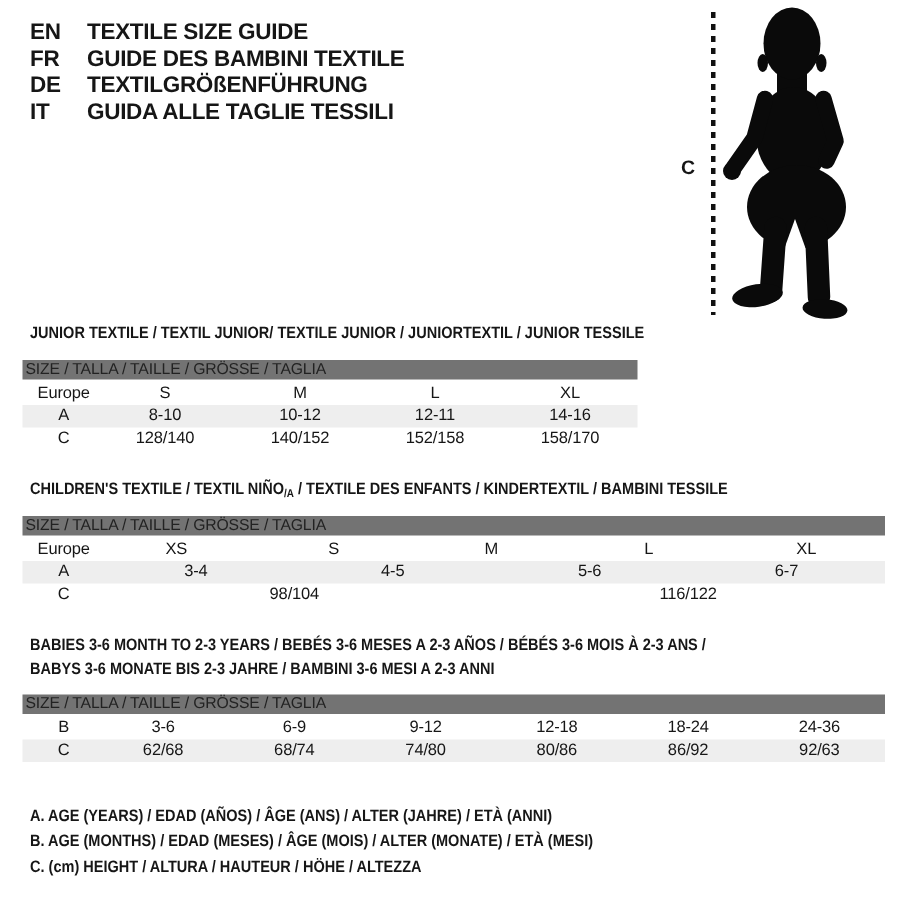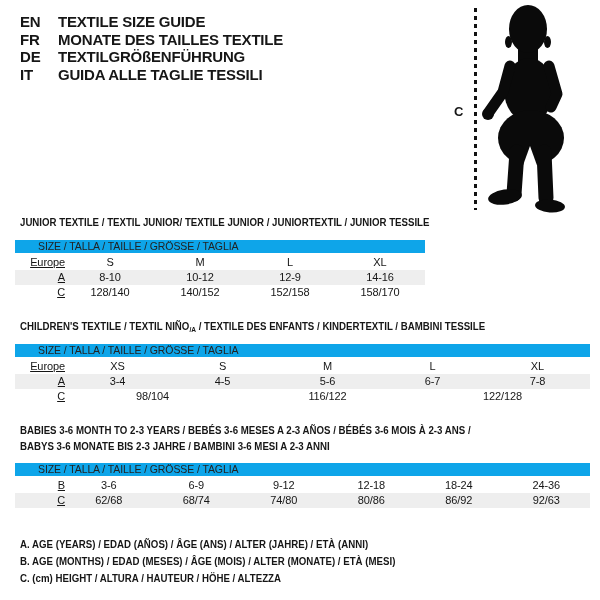--- a/index.html
+++ b/index.html
@@ -27,45 +27,45 @@
   #title-junior{top:214px;}
   #title-children{top:318px;}
   #title-babies{top:422px;transform-origin:0 0;}
   .subscript{font-size:7.5px;vertical-align:-2px;}
   
   .size-table{position:absolute;left:15px;}
   #table-junior{top:240px;width:410px;}
   #table-children{top:344px;width:575px;}
   #table-babies{top:463px;width:575px;}
   .size-bar{
-    height:13px;line-height:13px;background:#0ea5e9;color:#222;
-    font-size:10.5px;padding-left:23px;letter-spacing:-0.1px;margin-bottom:2px;
+    height:13px;line-height:13px;background:#737373;color:#222;
+    font-size:10.5px;padding-left:2px;letter-spacing:-0.1px;margin-bottom:2px;
     box-sizing:border-box;
   }
   .trow{display:flex;height:15px;line-height:15px;font-size:11px;letter-spacing:-0.1px;}
   .trow.alt{background:#eeeeee;}
-  .trow .lbl{width:50px;padding-left:5px;box-sizing:border-box;text-align:right;text-decoration:underline;}
+  .trow .lbl{width:50px;padding-left:5px;box-sizing:border-box;text-align:center;}
   .trow .cell{flex:1;text-align:center;}
   
   #footnotes{position:absolute;left:20px;top:536px;}
   .footnote{font-weight:bold;font-size:11px;line-height:16.8px;transform:scaleX(0.88);transform-origin:0 50%;white-space:nowrap;}
 </style>
 </head>
 <body>
 
 <div id="page">
 
   <div id="lang-block">
     <div class="lang-line">
       <span class="lang-code">EN</span>
       <span class="lang-label">TEXTILE SIZE GUIDE</span>
     </div>
     <div class="lang-line">
       <span class="lang-code">FR</span>
-      <span class="lang-label">MONATE DES TAILLES TEXTILE</span>
+      <span class="lang-label">GUIDE DES BAMBINI TEXTILE</span>
     </div>
     <div class="lang-line">
       <span class="lang-code">DE</span>
       <span class="lang-label">TEXTILGRÖßENFÜHRUNG</span>
     </div>
     <div class="lang-line">
       <span class="lang-code">IT</span>
       <span class="lang-label">GUIDA ALLE TAGLIE TESSILI</span>
     </div>
   </div>
@@ -106,21 +106,21 @@
       <span class="lbl">Europe</span>
       <span class="cell">S</span>
       <span class="cell">M</span>
       <span class="cell">L</span>
       <span class="cell">XL</span>
     </div>
     <div class="trow alt">
       <span class="lbl">A</span>
       <span class="cell">8-10</span>
       <span class="cell">10-12</span>
-      <span class="cell">12-9</span>
+      <span class="cell">12-11</span>
       <span class="cell">14-16</span>
     </div>
     <div class="trow">
       <span class="lbl">C</span>
       <span class="cell">128/140</span>
       <span class="cell">140/152</span>
       <span class="cell">152/158</span>
       <span class="cell">158/170</span>
     </div>
   </div>
@@ -137,27 +137,25 @@
       <span class="cell">M</span>
       <span class="cell">L</span>
       <span class="cell">XL</span>
     </div>
     <div class="trow alt">
       <span class="lbl">A</span>
       <span class="cell">3-4</span>
       <span class="cell">4-5</span>
       <span class="cell">5-6</span>
       <span class="cell">6-7</span>
-      <span class="cell">7-8</span>
     </div>
     <div class="trow">
       <span class="lbl">C</span>
       <span class="cell">98/104</span>
       <span class="cell">116/122</span>
-      <span class="cell">122/128</span>
     </div>
   </div>
 
   <div class="section-title" id="title-babies">
     <div>BABIES 3-6 MONTH TO 2-3 YEARS / BEBÉS 3-6 MESES A 2-3 AÑOS / BÉBÉS 3-6 MOIS À 2-3 ANS /</div>
     <div>BABYS 3-6 MONATE BIS 2-3 JAHRE / BAMBINI 3-6 MESI A 2-3 ANNI</div>
   </div>
   <div class="size-table" id="table-babies">
     <div class="size-bar">SIZE / TALLA / TAILLE / GRÖSSE / TAGLIA</div>
     <div class="trow">

